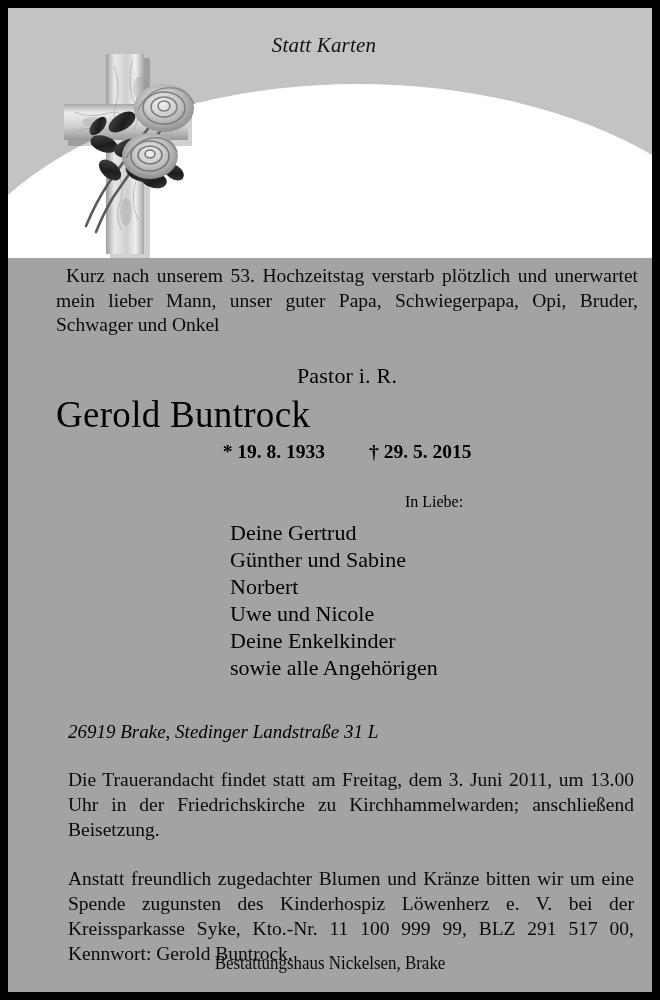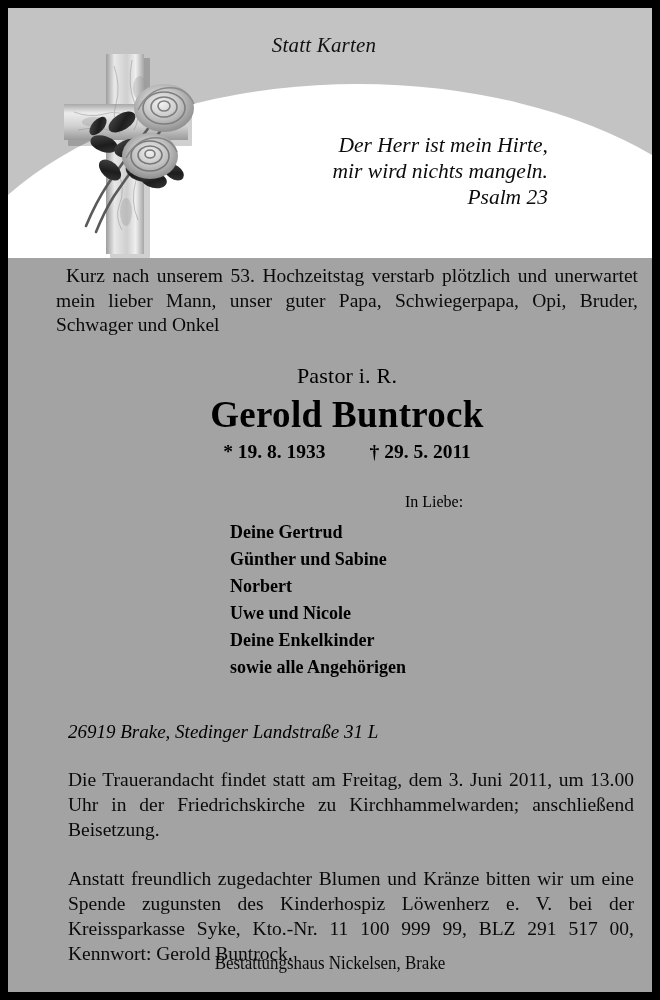--- a/index.html
+++ b/index.html
@@ -100,22 +100,21 @@
   }
 
   .role {
     text-align: center;
     font-weight: normal;
     font-size: 22px;
     margin-top: 25px;
     letter-spacing: 0.2px;
   }
   .deceased-name {
-    text-align: center;
-    font-weight: bold;
+    font-weight: normal;
     font-size: 37px;
     line-height: 40px;
     margin-top: 6px;
     letter-spacing: 0.3px;
   }
   .dates {
     text-align: center;
     font-weight: bold;
     font-size: 19.5px;
     margin-top: 6px;
@@ -125,22 +124,22 @@
   .mourners {
     margin-top: 30px;
     padding-left: 174px;
   }
   .in-liebe {
     font-size: 16px;
     margin-bottom: 8px;
     text-align: center;
   }
   .mourner {
-    font-weight: bold;
-    font-size: 18px;
+    font-weight: normal;
+    font-size: 22px;
     line-height: 27px;
   }
 
   .address {
     font-size: 19px;
     margin-top: 40px;
     padding-left: 12px;
     font-style: italic;
   }
 
@@ -264,39 +263,34 @@
             <ellipse cx="106" cy="103" rx="12" ry="9"></ellipse>
             <ellipse cx="106" cy="102" rx="5" ry="4"></ellipse>
           </g>
           <path d="M82 106 q10 -18 26 -20 q18 -2 25 14" fill="none" stroke="#858585" stroke-width="1.4"></path>
         </g>
       </svg>
     </div>
 
     <div class="statt-karten">Statt Karten</div>
 
-    <div class="psalm">
-      <div>Der Herr ist mein Hirte,</div>
-      <div>mir wird nichts mangeln.</div>
-      <div>Psalm 23</div>
-    </div>
   </div>
 
   <div class="body-area">
 
     <p class="intro">Kurz nach unserem 53. Hochzeitstag verstarb plötzlich und unerwartet mein lieber Mann, unser guter Papa, Schwiegerpapa, Opi, Bruder, Schwager und Onkel</p>
 
     <div class="role">Pastor i. R.</div>
 
     <div class="deceased-name">Gerold Buntrock</div>
 
     <div class="dates">
       <span class="birth"><span>*</span>
         <span>19. 8. 1933</span></span><span class="death"><span>†</span>
-        <span>29. 5. 2011</span></span>
+        <span>29. 5. 2015</span></span>
     </div>
 
     <div class="mourners">
       <div class="in-liebe">In Liebe:</div>
       <div class="mourner">Deine Gertrud</div>
       <div class="mourner">Günther und Sabine</div>
       <div class="mourner">Norbert</div>
       <div class="mourner">Uwe und Nicole</div>
       <div class="mourner">Deine Enkelkinder</div>
       <div class="mourner">sowie alle Angehörigen</div>

